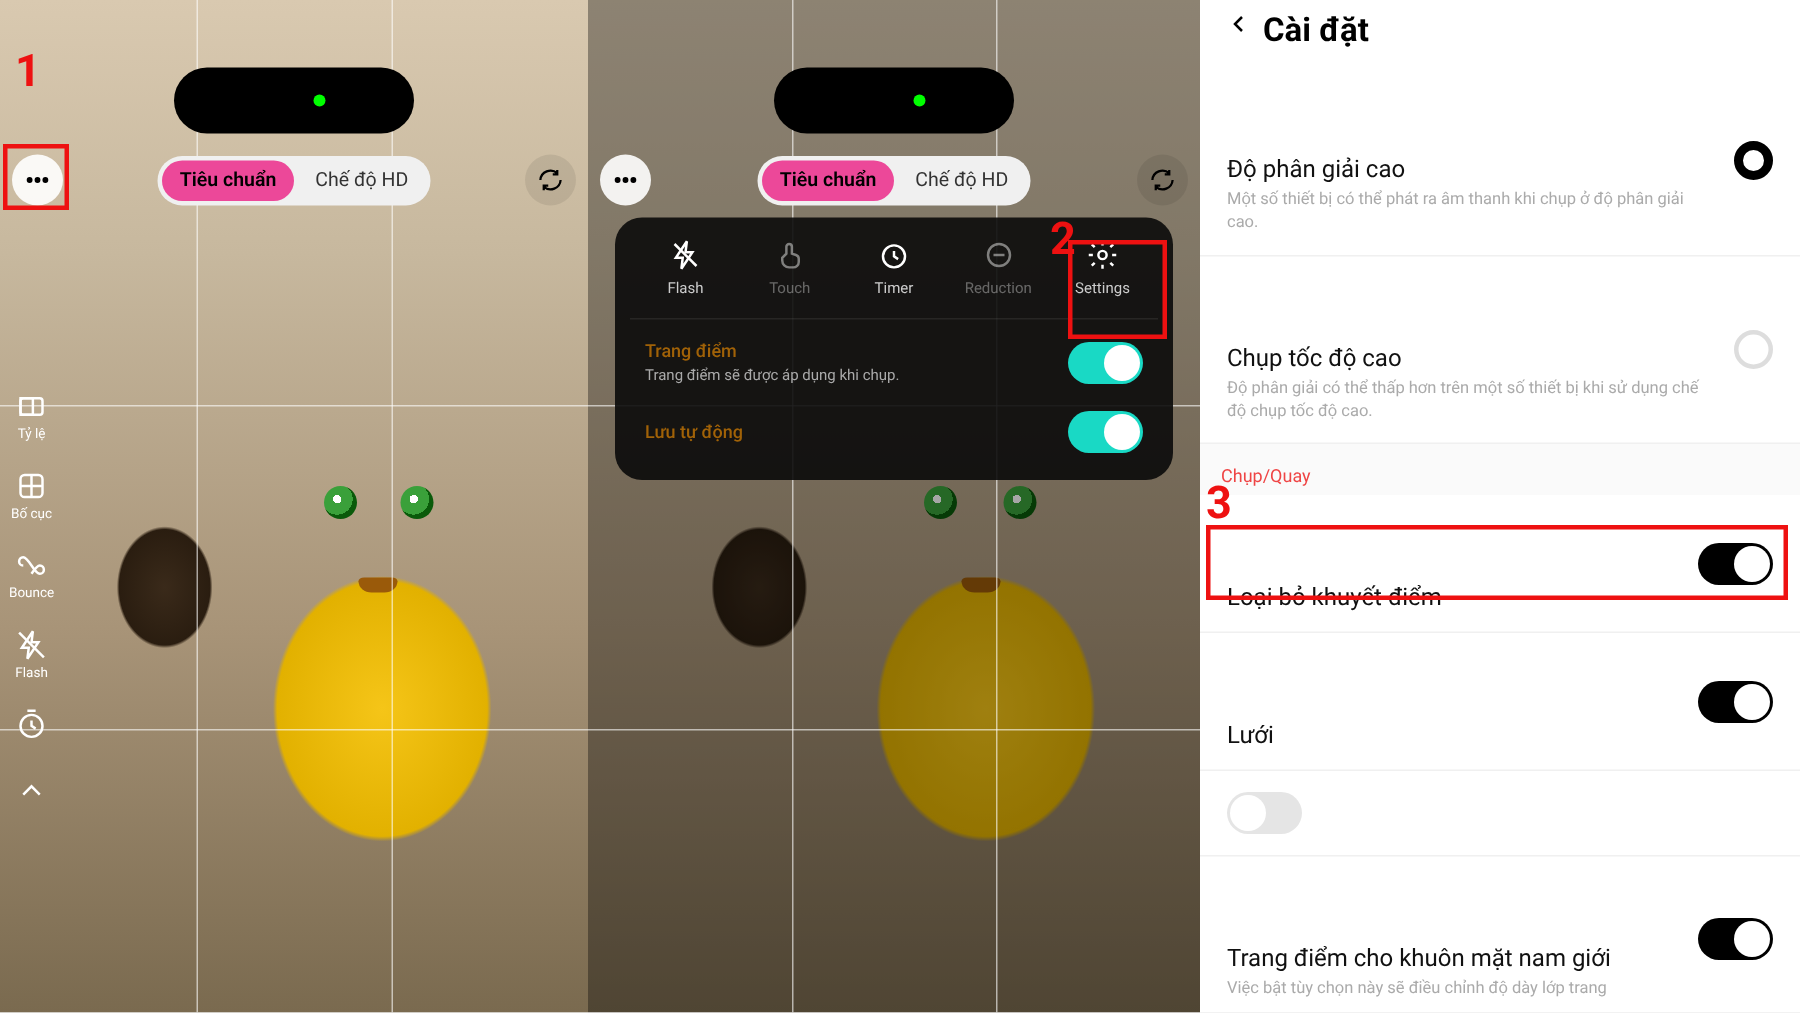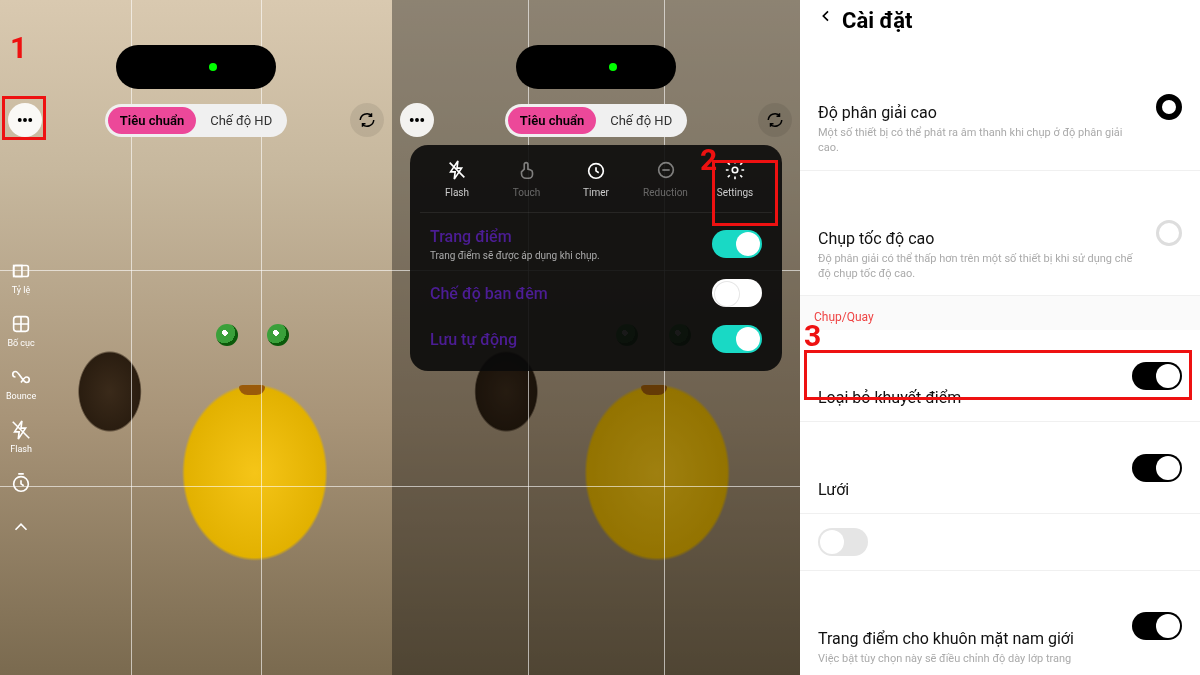--- a/index.html
+++ b/index.html
@@ -54,21 +54,21 @@
 
   
   .overlay-menu { position:absolute; top:145px; left:18px; right:18px; background: rgba(10,10,10,.9); border-radius:18px; padding:14px 10px 18px; color:#fff; }
   .om-row1 { display:flex; justify-content:space-between; padding:0 6px 14px; border-bottom:1px solid rgba(255,255,255,.08); }
   .om-item { display:flex; flex-direction:column; align-items:center; gap:6px; font-size:10px; color:#ccc; width:62px; }
   .om-item svg { width:22px; height:22px; stroke:#fff; fill:none; stroke-width:1.8; }
   .om-item.dim { opacity:.45; }
   .om-list { padding:14px 10px 0; display:flex; flex-direction:column; gap:18px; }
   .om-li { display:flex; align-items:center; justify-content:space-between; gap:12px; }
   .om-li .txt { display:flex; flex-direction:column; gap:4px; }
-  .om-li .title { font-size:16px; font-weight:500; color:#4c1d95; }
+  .om-li .title { font-size:12px; font-weight:500; color:#a16207; }
   .om-li .sub { font-size:10px; color:#aaa; }
   .toggle { width:50px; height:28px; border-radius:14px; position:relative; flex-shrink:0; }
   .toggle .knob { position:absolute; top:2px; width:24px; height:24px; border-radius:12px; background:#fff; }
   .toggle.on-teal { background:#19d9c5; } .toggle.on-teal .knob{ right:2px; }
   .toggle.off-white { background:#fff; border:1px solid rgba(255,255,255,.1);} .toggle.off-white .knob{ left:2px; background:#fff; box-shadow:0 0 0 1px rgba(0,0,0,.1);}
   .toggle.on-dark { background:#000; } .toggle.on-dark .knob { right:2px; }
   .toggle.off-gray { background:#e5e5e5; } .toggle.off-gray .knob{ left:2px; }
 
   
   .settings-header { display:flex; gap:8px; padding:8px 18px 12px; font-size:22px; font-weight:700; }
@@ -244,28 +244,20 @@
           <div class="txt">
             <div class="title">Trang điểm</div>
             <div class="sub">Trang điểm sẽ được áp dụng khi chụp.</div>
           </div>
           <div class="toggle on-teal">
               <div class="knob"></div>
             </div>
         </div>
         <div class="om-li">
           <div class="txt">
-              <div class="title">Chế độ ban đêm</div>
-            </div>
-          <div class="toggle off-white">
-              <div class="knob"></div>
-            </div>
-        </div>
-        <div class="om-li">
-          <div class="txt">
               <div class="title">Lưu tự động</div>
             </div>
           <div class="toggle on-teal">
               <div class="knob"></div>
             </div>
         </div>
       </div>
     </div>
   </div>
 

